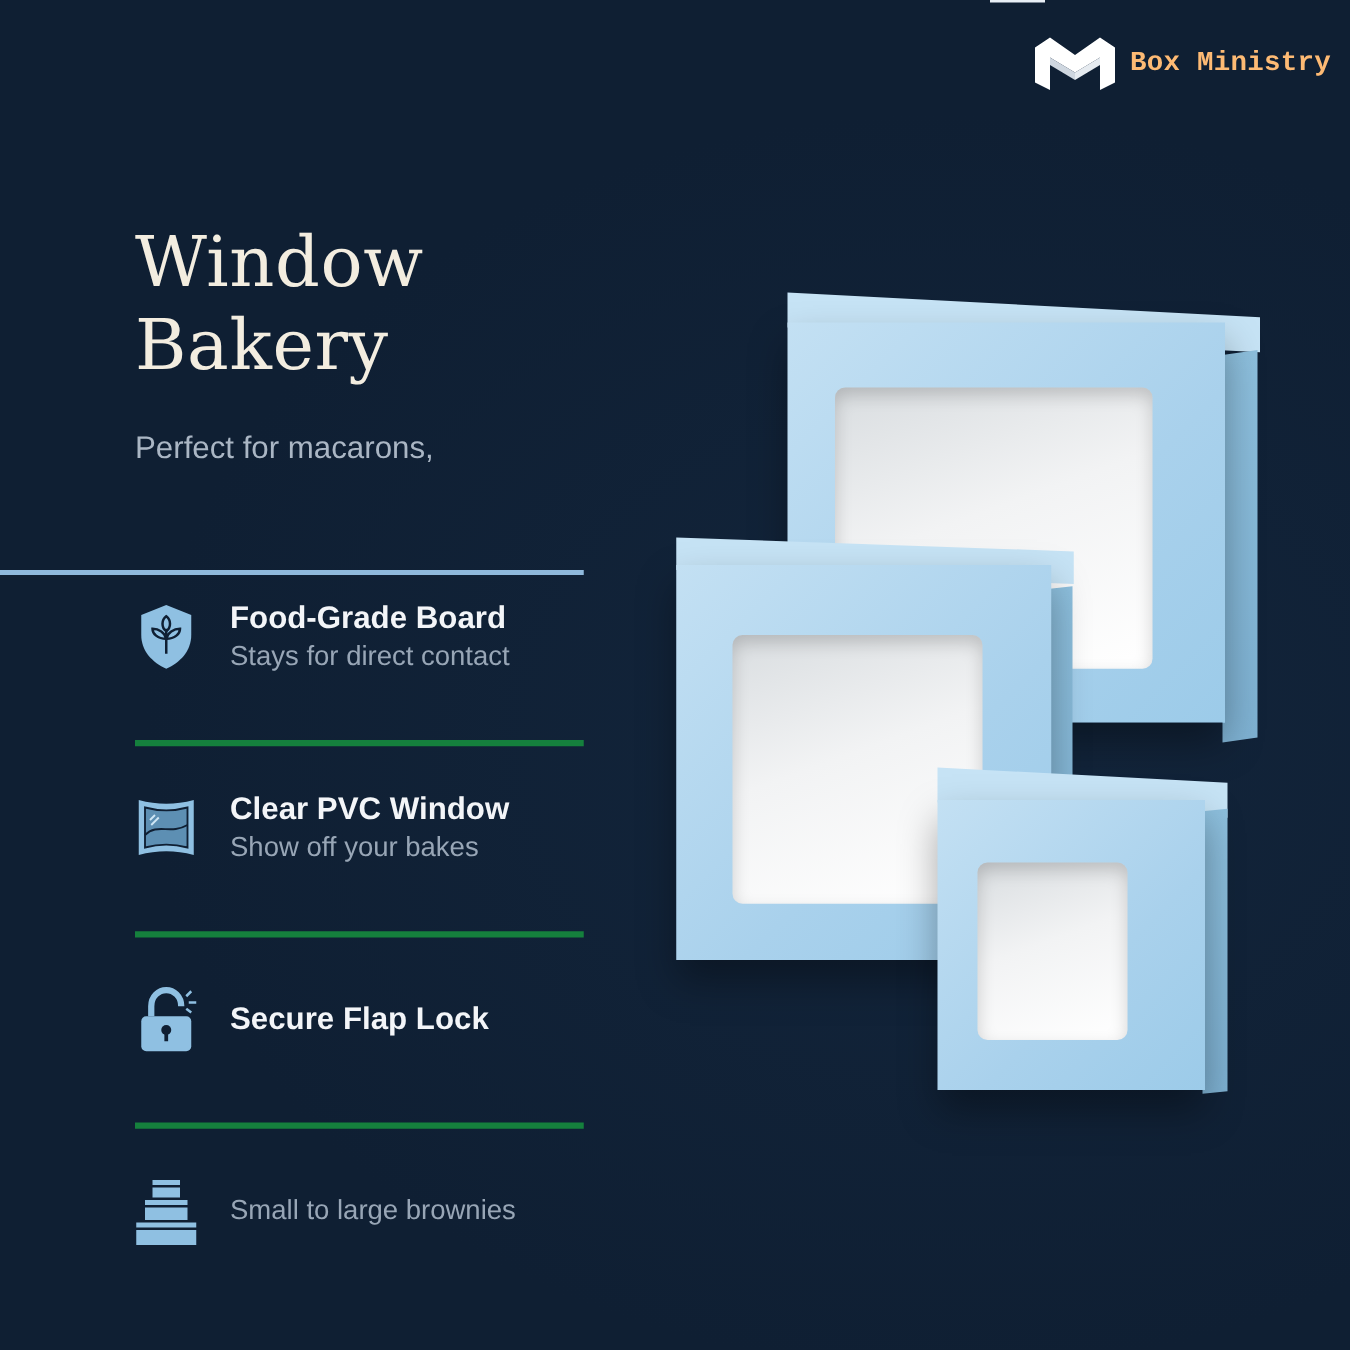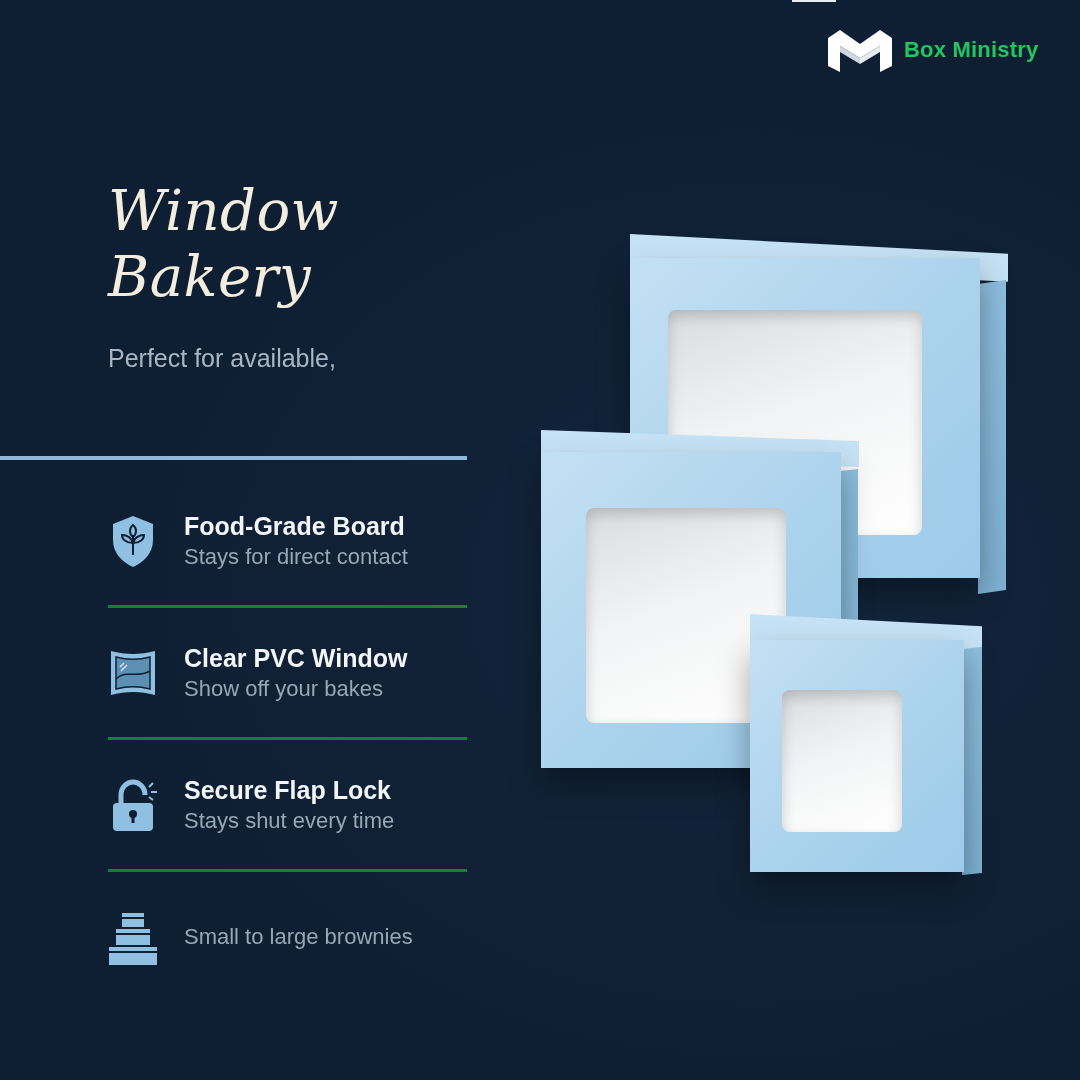--- a/index.html
+++ b/index.html
@@ -14,43 +14,42 @@
       background: radial-gradient(ellipse at 70% 55%, #15294199 0%, #0f1f33 60%), #0f1f33;
     }
     .top-mark {
       position: absolute; left: 792px; top: 0; width: 44px; height: 2px; background: #e8eef5;
     }
     .logo {
       position: absolute; left: 826px; top: 26px; display: flex; align-items: center; gap: 10px;
     }
     .logo svg { width: 68px; height: 48px; }
     .logo-text {
-      color: #22c55e; font-size: 22px; font-weight: 600; letter-spacing: 0.2px;
+      color: #fdba74; font-size: 22px; font-weight: 600; letter-spacing: 0.2px; font-family: Liberation Mono, monospace;
     }
     .title {
       position: absolute; left: 108px; top: 178px;
       color: #f3ede0;
       font-family: "DejaVu Serif", serif;
-      font-style: italic;
       font-size: 56px; line-height: 66px; font-weight: 400;
       letter-spacing: 0.5px;
       width: 440px;
     }
     .subtitle {
       position: absolute; left: 108px; top: 342px;
       color: #aab6c4; font-size: 25px; line-height: 32px; width: 340px;
     }
     .accent-rule {
       position: absolute; left: 0; top: 456px; width: 467px; height: 4px; background: #8fb9dc;
     }
-    .features { position: absolute; left: 108px; top: 476px; width: 359px; text-decoration: underline; }
+    .features { position: absolute; left: 108px; top: 444px; width: 359px; text-decoration: underline; }
     .feature {
       position: relative; height: 129px; display: flex; align-items: center;
     }
-    .feature + .feature { border-top: 3px solid #15803d; }
+    .feature + .feature { border-top: 5px solid #15803d; margin-top: 19px; }
     .feature .icon {
       position: absolute; left: 0; width: 50px; height: 56px; display: flex; align-items: center; justify-content: center;
     }
     .feature .icon svg { width: 50px; height: 56px; }
     .feature .text { position: absolute; left: 76px; }
     .feature .ft-title { color: #f3f5f8; font-size: 25px; font-weight: 600; line-height: 32px; white-space: nowrap; }
     .feature .ft-sub { color: #98a6b6; font-size: 22px; line-height: 30px; white-space: nowrap; }
 
     
     .box { position: absolute; }
@@ -83,21 +82,21 @@
     <polygon points="54,20 34,32 34,38 54,26" fill="#e6ebf0"></polygon>
   </svg>
   <span class="logo-text">Box Ministry</span>
 </div>
 
 <div class="title">
   <div>Window Bakery</div>
 </div>
 
 <div class="subtitle">
-  <div>Perfect for available,</div>
+  <div>Perfect for macarons,</div>
 </div>
 
 <div class="accent-rule"></div>
 
 <div class="features">
   <div class="feature">
     <div class="icon">
       <svg viewBox="0 0 50 56">
         <path d="M25 3 L45 11 V27 C45 40 36 49 25 54 C14 49 5 40 5 27 V11 Z" fill="#8fc0e2"></path>
         <path d="M25 42 V22" stroke="#0f1f33" stroke-width="2" fill="none"></path>
@@ -132,21 +131,20 @@
       <svg viewBox="0 0 50 56">
         <path d="M13 26 V18 C13 10 19 5 25 5 C31 5 37 10 37 18" stroke="#8fc0e2" stroke-width="5" fill="none"></path>
         <rect x="5" y="26" width="40" height="28" rx="4" fill="#8fc0e2"></rect>
         <circle cx="25" cy="37" r="4" fill="#0f1f33"></circle>
         <rect x="23.5" y="38" width="3" height="8" fill="#0f1f33"></rect>
         <path d="M41 10 L45 6 M43 15 H49 M41 20 L45 23" stroke="#8fc0e2" stroke-width="2"></path>
       </svg>
     </div>
     <div class="text">
       <div class="ft-title">Secure Flap Lock</div>
-      <div class="ft-sub">Stays shut every time</div>
     </div>
   </div>
 
   <div class="feature">
     <div class="icon">
       <svg viewBox="0 0 50 56">
         <rect x="14" y="4" width="22" height="4" fill="#8fc0e2"></rect>
         <rect x="14" y="10" width="22" height="8" fill="#8fc0e2"></rect>
         <rect x="8" y="20" width="34" height="4" fill="#8fc0e2"></rect>
         <rect x="8" y="26" width="34" height="10" fill="#8fc0e2"></rect>

